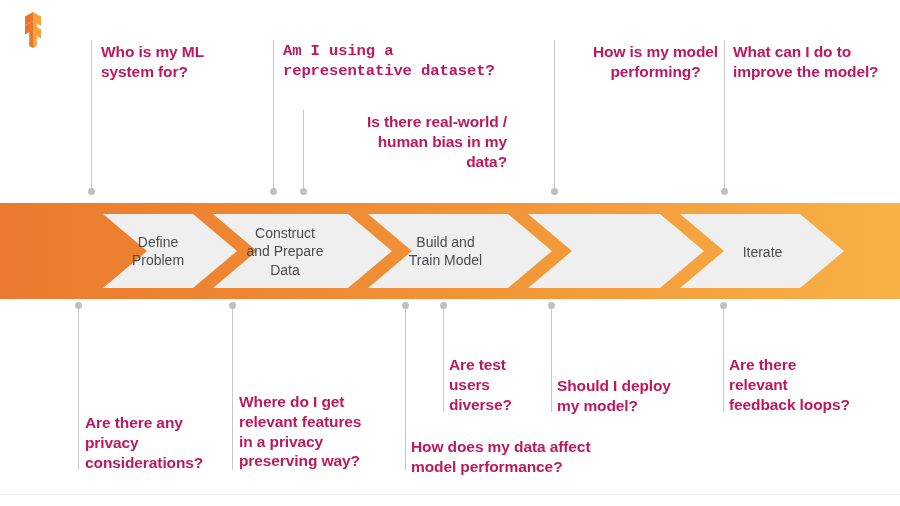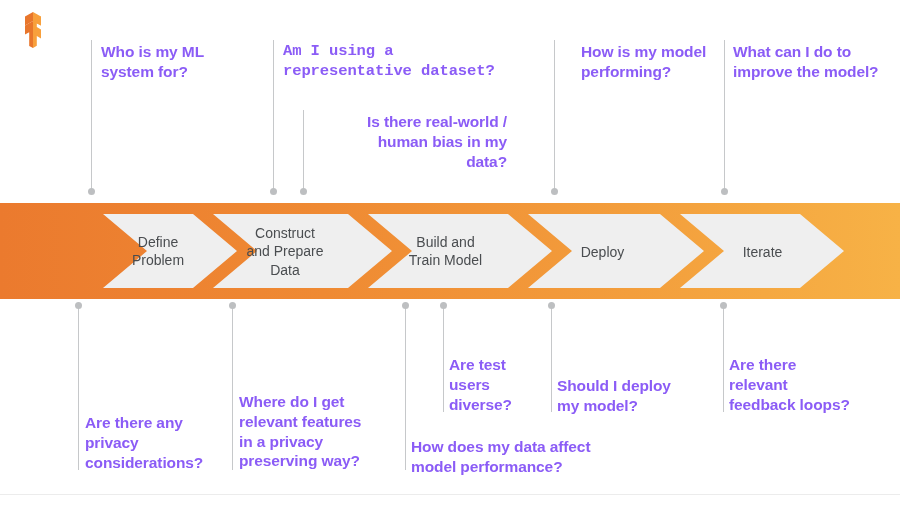--- a/index.html
+++ b/index.html
@@ -56,21 +56,21 @@
     border-radius: 50%;
     background: #bdbfc1;
   }
 
   
   .qa {
     position: absolute;
     font-size: 15.5px;
     font-weight: bold;
     line-height: 1.28;
-    color: #8b5cf6;
+    color: #be185d;
     letter-spacing: -0.1px;
     white-space: pre-line;
   }
 
   
   .stage-label {
     position: absolute;
     font-size: 14px;
     font-weight: normal;
     line-height: 1.32;
@@ -129,41 +129,40 @@
       <polygon points="680,11 800,11 844,48 800,85 680,85 724,48" fill="#EFEFEF"></polygon>
     </svg>
 
     <div class="stage-label" style="left:103px; top:233px; width:110px; margin-top:-203px;">Define
 Problem</div>
     <div class="stage-label" style="left:225px; top:224px; width:120px; margin-top:-203px;">Construct
 and Prepare
 Data</div>
     <div class="stage-label" style="left:383px; top:233px; width:125px; margin-top:-203px;">Build and
 Train Model</div>
-    <div class="stage-label" style="left:540px; top:243px; width:125px; margin-top:-203px;">Deploy</div>
     <div class="stage-label" style="left:700px; top:243px; width:125px; margin-top:-203px;">Iterate</div>
   </div>
 
   <div id="callout-layer">
       <div class="leader" style="left: 91px; top: 40px; height: 152px;"></div>
       <div class="leader-dot" style="left: 91px; top: 188px;"></div>
       <div class="qa" style="left: 101px; top: 42px; width: 175px;">Who is my ML
 system for?</div>
       <div class="leader" style="left: 273px; top: 40px; height: 152px;"></div>
       <div class="leader-dot" style="left: 273px; top: 188px;"></div>
       <div class="qa" style="left: 283px; top: 42px; width: 215px; font-family: Liberation Mono, monospace;">Am I using a
 representative dataset?</div>
       <div class="leader" style="left: 303px; top: 110px; height: 82px;"></div>
       <div class="leader-dot" style="left: 303px; top: 188px;"></div>
       <div class="qa" style="left: 317px; top: 112px; width: 190px; text-align: right;">Is there real-world /
 human bias in my
 data?</div>
       <div class="leader" style="left: 554px; top: 40px; height: 152px;"></div>
       <div class="leader-dot" style="left: 554px; top: 188px;"></div>
-      <div class="qa" style="left: 581px; top: 42px; width: 185px;">How is my model
+      <div class="qa" style="left: 563px; top: 42px; width: 185px; text-align: center;">How is my model
 performing?</div>
       <div class="leader" style="left: 724px; top: 40px; height: 152px;"></div>
       <div class="leader-dot" style="left: 724px; top: 188px;"></div>
       <div class="qa" style="left: 733px; top: 42px; width: 190px;">What can I do to
 improve the model?</div>
       <div class="leader" style="left: 78px; top: 305px; height: 165px;"></div>
       <div class="leader-dot" style="left: 78px; top: 302px;"></div>
       <div class="qa" style="left: 85px; top: 413px; width: 160px;">Are there any
 privacy
 considerations?</div>

